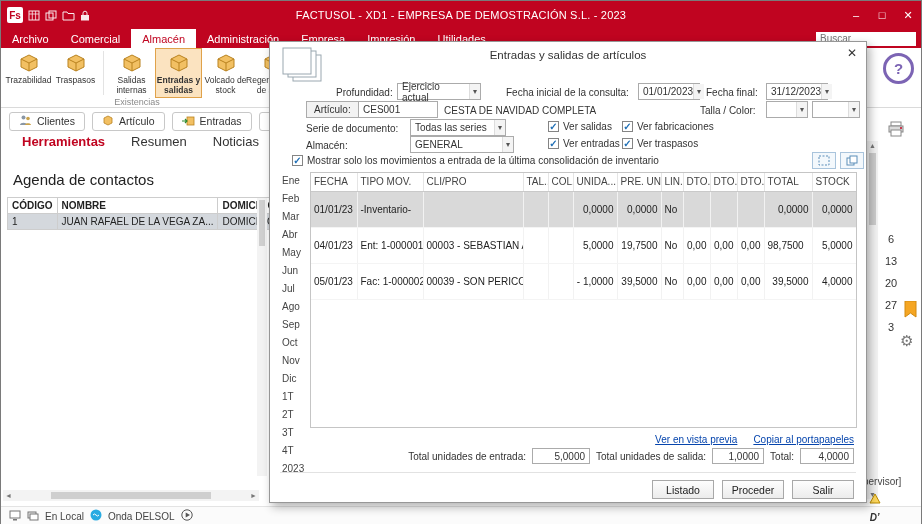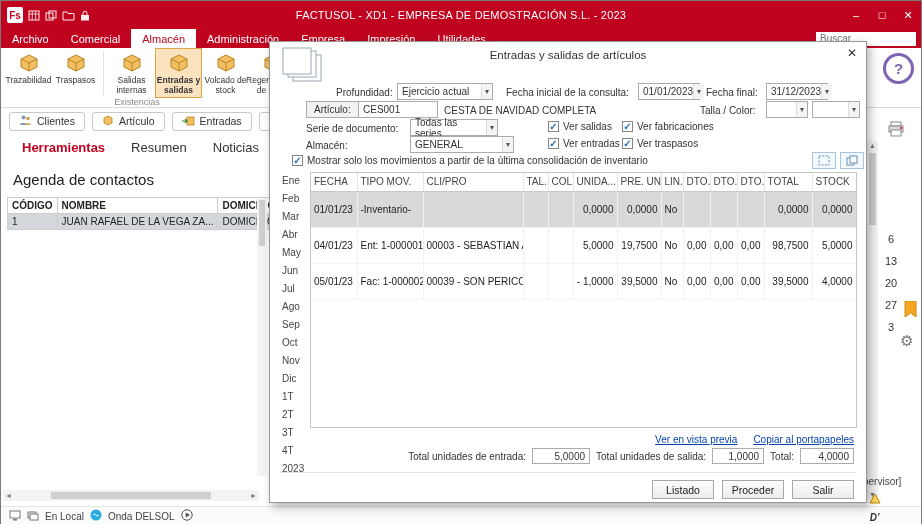--- a/index.html
+++ b/index.html
@@ -40,21 +40,21 @@
   .ribbon-group-label{position:absolute;left:80px;top:49px;width:112px;text-align:center;font-size:9px;color:#8A8A8A;}
 
   
   .quickbar{position:absolute;left:0;top:107px;width:100%;height:26px;background:#fff;
     display:flex;align-items:center;gap:7px;padding-left:8px;}
   .quick-btn{display:flex;align-items:center;gap:5px;border:1px solid #C8C8C8;border-radius:3px;
     height:19px;padding:0 9px;font-size:10.5px;color:#333;background:#fff;cursor:default;white-space:nowrap;}
 
   
   .left-panel{position:absolute;left:0;top:133px;width:280px;height:372px;background:#fff;}
-  .panel-tabs{display:flex;height:27px;align-items:center;padding-left:8px;}
+  .panel-tabs{display:flex;height:27px;align-items:flex-start;padding-left:8px;}
   .panel-tab{padding:0 13px;font-size:13px;color:#333;cursor:default;}
   .panel-tab.selected{color:var(--brand,#C00420);font-weight:bold;}
   .panel-heading{font-size:15px;color:#222;padding:10px 12px 9px;}
   .contacts-table{border-collapse:collapse;font-size:10px;margin-left:6px;table-layout:fixed;}
   .contacts-table th{border:1px solid #CDCDCD;padding:2px 4px;text-align:left;font-weight:bold;color:#222;
     white-space:nowrap;overflow:hidden;}
   .contacts-table td{border:1px solid #CDCDCD;padding:2px 4px;white-space:nowrap;overflow:hidden;color:#222;}
   .contacts-table tr.selected{background:#D4D8DD;}
   .left-vscroll{position:absolute;right:14px;top:64px;width:10px;height:278px;background:#F3F3F3;}
   .left-hscroll{position:absolute;left:2px;bottom:5px;width:256px;height:11px;background:#F3F3F3;
@@ -342,21 +342,21 @@
       <svg width="48" height="36">
           <rect x="13" y="8" width="28" height="26" fill="#fff" stroke="#9AA7B0"></rect>
           <rect x="8" y="4" width="28" height="26" fill="#fff" stroke="#9AA7B0"></rect>
           <rect x="3" y="1" width="28" height="26" fill="#fff" stroke="#9AA7B0"></rect>
         </svg>
     </div>
     <div class="dialog-title">Entradas y salidas de artículos</div>
     <div class="dialog-close">✕</div>
 
     <span class="flabel" style="left:66px;top:45px">Profundidad:</span>
-    <div class="select" style="left:127px;top:41px;width:96px">
+    <div class="select" style="left:127px;top:41px;width:84px">
       <span>Ejercicio actual</span>
       <span class="arrow">▾</span>
     </div>
     <span class="flabel" style="left:236px;top:45px">Fecha inicial de la consulta:</span>
     <div class="select" style="left:368px;top:41px;width:62px">
       <span>01/01/2023</span>
       <span class="arrow">▾</span>
     </div>
     <span class="flabel" style="left:436px;top:45px">Fecha final:</span>
     <div class="select" style="left:496px;top:41px;width:62px">
@@ -373,21 +373,21 @@
     <div class="select" style="left:496px;top:59px;width:42px">
       <span></span>
       <span class="arrow">▾</span>
     </div>
     <div class="select" style="left:542px;top:59px;width:48px">
       <span></span>
       <span class="arrow">▾</span>
     </div>
 
     <span class="flabel" style="left:36px;top:81px">Serie de documento:</span>
-    <div class="select" style="left:140px;top:77px;width:88px">
+    <div class="select" style="left:140px;top:77px;width:96px">
       <span>Todas las series</span>
       <span class="arrow">▾</span>
     </div>
     <label class="chk" style="left:278px;top:79px">
       <span class="box">✓</span>
       <span>Ver salidas</span>
     </label>
     <label class="chk" style="left:352px;top:79px">
       <span class="box">✓</span>
       <span>Ver fabricaciones</span>
@@ -402,21 +402,21 @@
       <span class="box">✓</span>
       <span>Ver entradas</span>
     </label>
     <label class="chk" style="left:352px;top:96px">
       <span class="box">✓</span>
       <span>Ver traspasos</span>
     </label>
 
     <label class="chk" style="left:22px;top:113px">
       <span class="box">✓</span>
-      <span>Mostrar solo los movimientos a partir de la última consolidación de inventario</span>
+      <span>Mostrar solo los movimientos a entrada de la última consolidación de inventario</span>
     </label>
     <div class="tool-btn" style="left:542px;top:110px">
       <svg width="12" height="11">
           <rect x="1" y="1" width="10" height="9" fill="none" stroke="#5B8DB8" stroke-dasharray="2 1.5"></rect>
         </svg>
     </div>
     <div class="tool-btn" style="left:570px;top:110px">
       <svg width="12" height="11">
           <rect x="1" y="3" width="7" height="7" fill="#fff" stroke="#5B8DB8"></rect>
           <rect x="4" y="1" width="7" height="7" fill="#fff" stroke="#5B8DB8"></rect>
@@ -497,21 +497,21 @@
               <td style="text-align: left;">Ent: 1-000001 ...</td>
               <td style="text-align: left;">00003 - SEBASTIAN AMARO...</td>
               <td style="text-align: left;"></td>
               <td style="text-align: left;"></td>
               <td style="text-align: right;">5,0000</td>
               <td style="text-align: right;">19,7500</td>
               <td style="text-align: left;">No</td>
               <td style="text-align: right;">0,00</td>
               <td style="text-align: right;">0,00</td>
               <td style="text-align: right;">0,00</td>
-              <td style="text-align: right;">98,7500</td>
+              <td style="text-align: left;">98,7500</td>
               <td style="text-align: right;">5,0000</td>
             </tr>
             <tr>
               <td style="text-align: left;">05/01/23</td>
               <td style="text-align: left;">Fac: 1-000002</td>
               <td style="text-align: left;">00039 - SON PERICO GRILLO</td>
               <td style="text-align: left;"></td>
               <td style="text-align: left;"></td>
               <td style="text-align: right;">- 1,0000</td>
               <td style="text-align: right;">39,5000</td>

